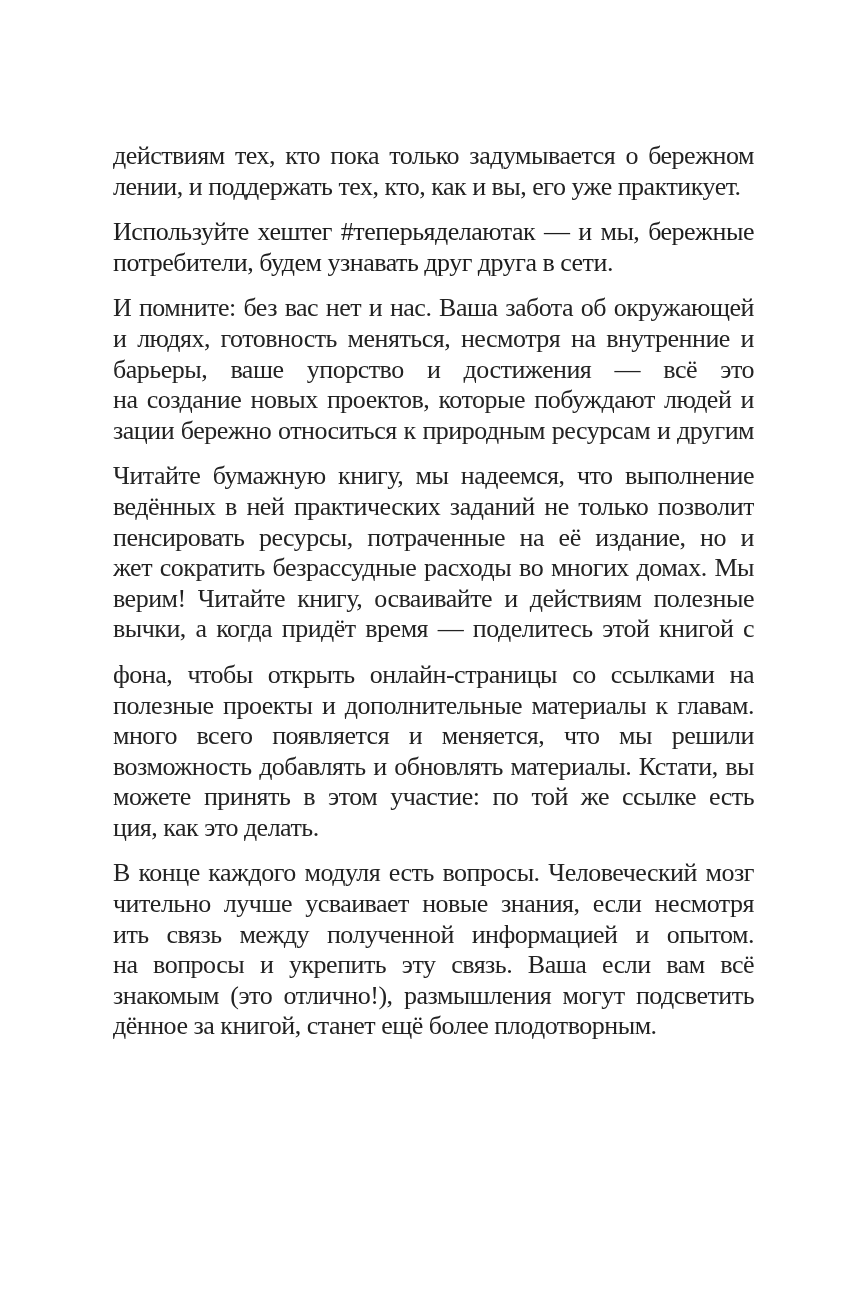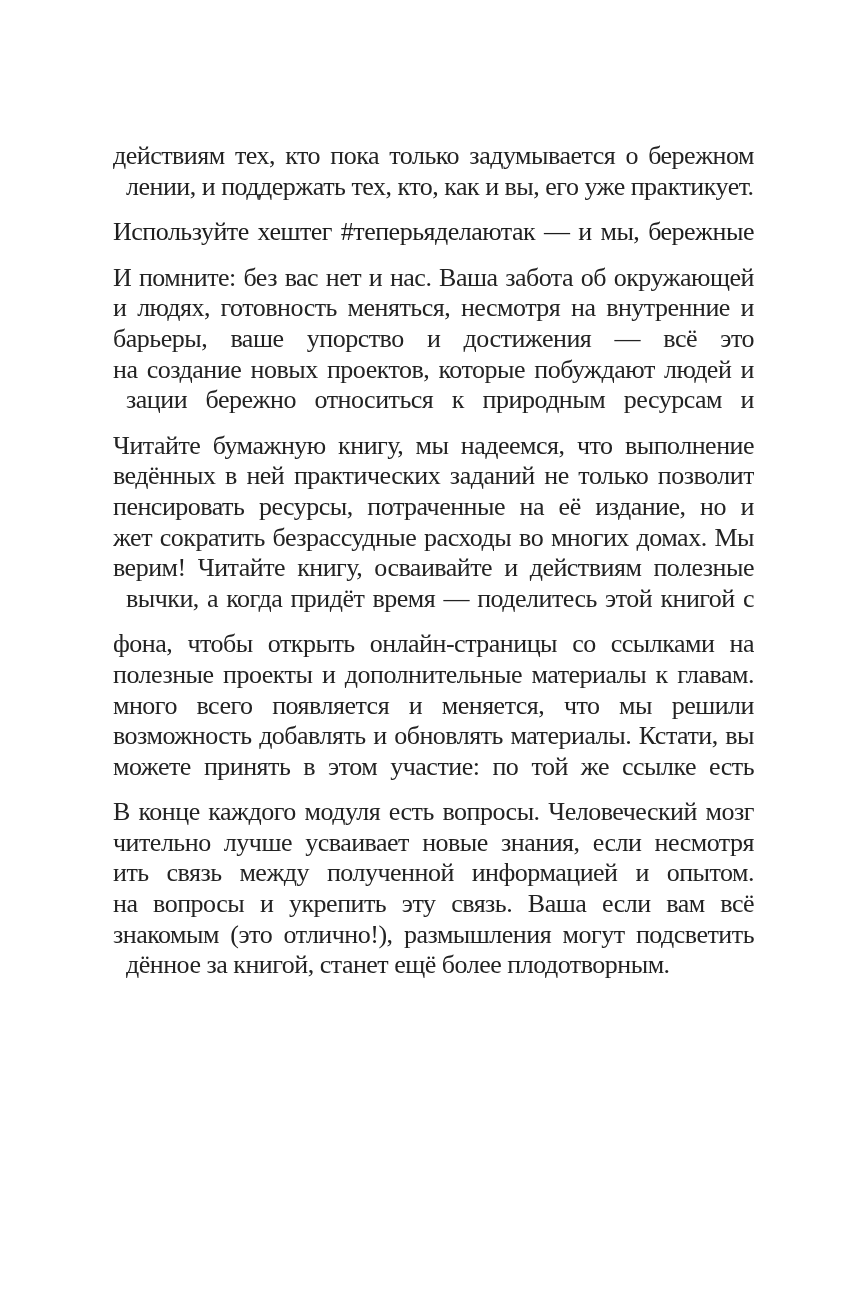--- a/index.html
+++ b/index.html
@@ -42,34 +42,34 @@
   }
   .text-line {
     text-align: justify;
     text-align-last: justify;
     height: 30.6px;
     overflow: hidden;
     white-space: normal;
   }
   .text-line.last {
     text-align-last: left;
-    margin-left: 13px;
   }
 </style>
 </head>
 <body style="background: rgb(255, 255, 255);">
 
 <div class="page">
   <div class="page-text" style="color: rgb(35, 35, 35);">
       <div class="paragraph">
         <div class="text-line">действиям тех, кто пока только задумывается о бережном потреб-</div>
         <div class="text-line last">лении, и поддержать тех, кто, как и вы, его уже практикует.</div>
       </div>
       <div class="paragraph bold" style="color: rgb(29, 29, 29);">
         <div class="text-line">Используйте хештег #теперьяделаютак — и мы, бережные</div>
+        <div class="text-line last">потребители, будем узнавать друг друга в сети.</div>
       </div>
       <div class="paragraph">
         <div class="text-line">И помните: без вас нет и нас. Ваша забота об окружающей среде</div>
         <div class="text-line">и людях, готовность меняться, несмотря на внутренние и внешние</div>
         <div class="text-line">барьеры, ваше упорство и достижения — всё это вдохновляет нас</div>
         <div class="text-line">на создание новых проектов, которые побуждают людей и органи-</div>
         <div class="text-line last">зации бережно относиться к природным ресурсам и другим людям.</div>
       </div>
       <div class="paragraph">
         <div class="text-line">Читайте бумажную книгу, мы надеемся, что выполнение при-</div>
@@ -78,20 +78,21 @@
         <div class="text-line">жет сократить безрассудные расходы во многих домах. Мы в вас</div>
         <div class="text-line">верим! Читайте книгу, осваивайте и действиям полезные при-</div>
         <div class="text-line last">вычки, а когда придёт время — поделитесь этой книгой с другими.</div>
       </div>
       <div class="paragraph">
         <div class="text-line">фона, чтобы открыть онлайн-страницы со ссылками на сервисы,</div>
         <div class="text-line">полезные проекты и дополнительные материалы к главам. Так</div>
         <div class="text-line">много всего появляется и меняется, что мы решили оставить</div>
         <div class="text-line">возможность добавлять и обновлять материалы. Кстати, вы тоже</div>
         <div class="text-line">можете принять в этом участие: по той же ссылке есть информа-</div>
+        <div class="text-line last">ция, как это делать.</div>
       </div>
       <div class="paragraph">
         <div class="text-line">В конце каждого модуля есть вопросы. Человеческий мозг зна-</div>
         <div class="text-line">чительно лучше усваивает новые знания, если несмотря постро-</div>
         <div class="text-line">ить связь между полученной информацией и опытом. Вспоми-</div>
         <div class="text-line">на вопросы и укрепить эту связь. Ваша если вам всё показалось</div>
         <div class="text-line">знакомым (это отлично!), размышления могут подсветить неза-</div>
         <div class="text-line last">дённое за книгой, станет ещё более плодотворным.</div>
       </div>
     </div>

